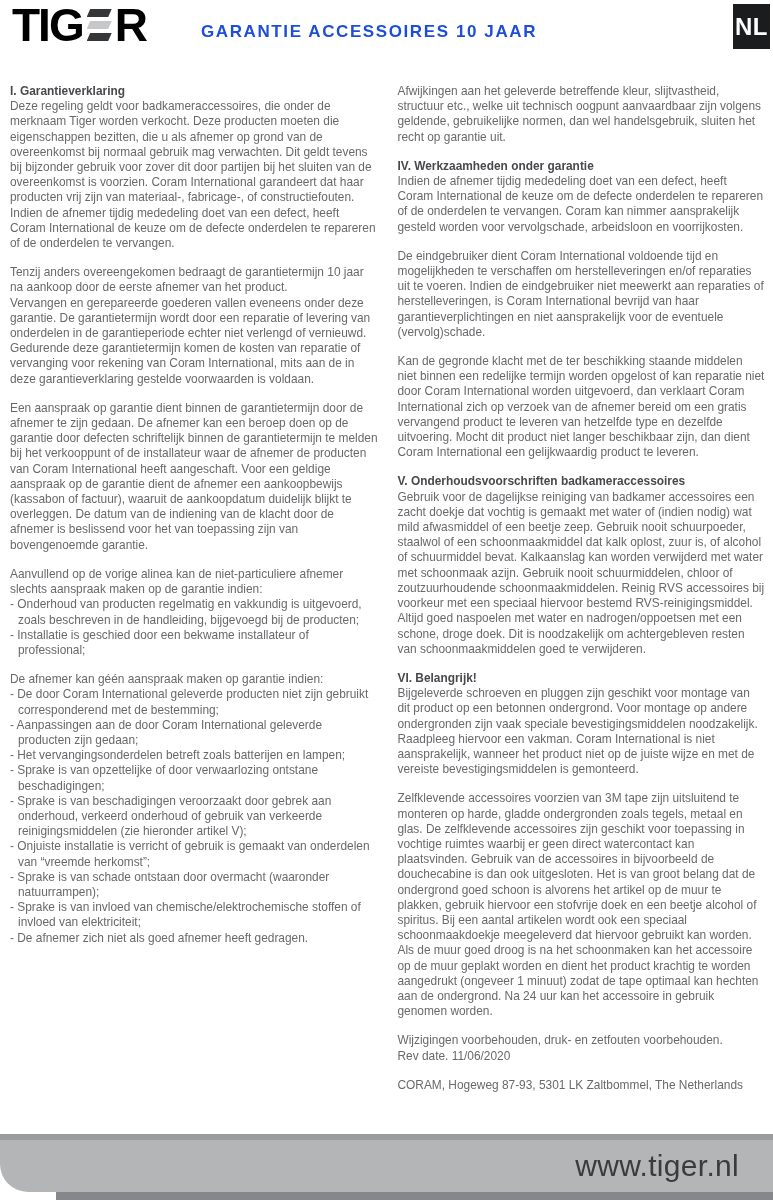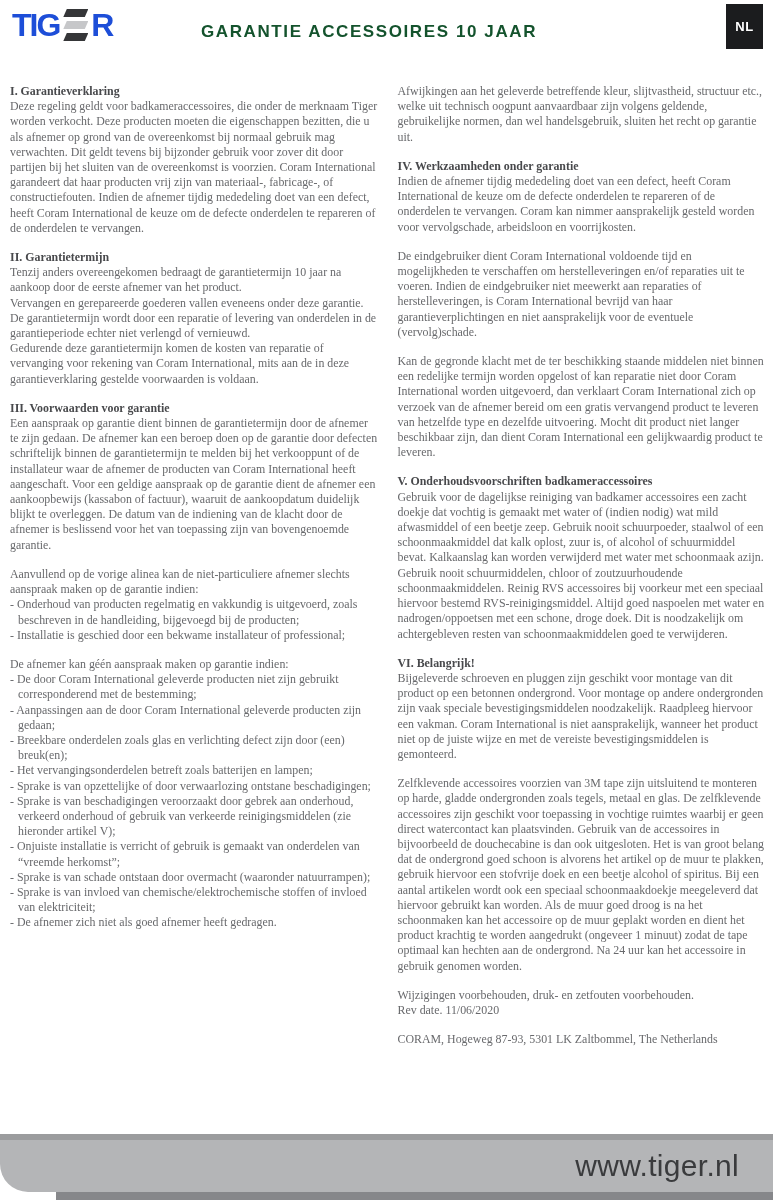--- a/index.html
+++ b/index.html
@@ -12,51 +12,51 @@
     color: #68696c;
     position: relative;
     overflow: hidden;
   }
 
   
   .header { position: relative; height: 78px; }
   .logo {
     position: absolute; left: 12px; top: 4px;
     display: flex; align-items: flex-start;
-    font-weight: bold; font-size: 32px; line-height: 42px;
-    letter-spacing: -2px; color: #1d4ed8;
+    font-weight: bold; font-size: 46px; line-height: 42px;
+    letter-spacing: -2px; color: #000000;
   }
   .logo-e {
     display: inline-flex; flex-direction: column; justify-content: space-between;
     width: 25px; height: 32px; margin: 5px 3px 0 4px;
   }
   .logo-e .bar {
     height: 8px; background: #353638;
     clip-path: polygon(14% 0, 100% 0, 86% 100%, 0% 100%);
   }
   .logo-e .bar.mid { background: #c6c7c9; }
   .doc-title {
     position: absolute; left: 201px; top: 22px;
     font-size: 17px; font-weight: bold; letter-spacing: 1.6px;
-    color: #14532d; white-space: nowrap; text-align: right;
+    color: #1d4ed8; white-space: nowrap; text-align: right;
   }
   .lang-badge {
-    position: absolute; right: 10px; top: 4px;
+    position: absolute; right: 3px; top: 4px;
     width: 37px; height: 45px; background: #1b1c1e;
-    color: #ffffff; font-weight: bold; font-size: 13px;
+    color: #ffffff; font-weight: bold; font-size: 24px;
     display: flex; align-items: center; justify-content: center;
     letter-spacing: 0.5px;
   }
 
   
   .columns {
     display: flex; gap: 20px;
     padding: 6px 8px 0 10px;
   }
-  .col { width: 368px; font-size: 11.9px; line-height: 15.2px; font-family: Liberation Serif, serif; }
+  .col { width: 368px; font-size: 11.9px; line-height: 15.2px; }
   .col h3 {
     font-size: 11.9px; line-height: 15.2px;
     margin: 0; font-weight: bold; color: #48494c;
   }
   .col p { margin: 0 0 14px 0; white-space: pre-line; }
   .col p.intro { margin-bottom: 0; }
   .list { margin: 0 0 14px 0; }
   .list-item { padding-left: 8px; text-indent: -8px; }
 
   
@@ -90,39 +90,36 @@
   <div class="doc-title">GARANTIE ACCESSOIRES 10 JAAR</div>
   <div class="lang-badge">NL</div>
 </div>
 
 <div class="columns">
 
   <div class="col">
     <h3>I. Garantieverklaring</h3>
     <p>Deze regeling geldt voor badkameraccessoires, die onder de merknaam Tiger worden verkocht. Deze producten moeten die eigenschappen bezitten, die u als afnemer op grond van de overeenkomst bij normaal gebruik mag verwachten. Dit geldt tevens bij bijzonder gebruik voor zover dit door partijen bij het sluiten van de overeenkomst is voorzien. Coram International garandeert dat haar producten vrij zijn van materiaal-, fabricage-, of constructiefouten. Indien de afnemer tijdig mededeling doet van een defect, heeft Coram International de keuze om de defecte onderdelen te repareren of de onderdelen te vervangen.</p>
 
-    <h3>II. Garantietermijn</h3>
     <p>Tenzij anders overeengekomen bedraagt de garantietermijn 10 jaar na aankoop door de eerste afnemer van het product.
 Vervangen en gerepareerde goederen vallen eveneens onder deze garantie. De garantietermijn wordt door een reparatie of levering van onderdelen in de garantieperiode echter niet verlengd of vernieuwd.
 Gedurende deze garantietermijn komen de kosten van reparatie of vervanging voor rekening van Coram International, mits aan de in deze garantieverklaring gestelde voorwaarden is voldaan.</p>
 
-    <h3>III. Voorwaarden voor garantie</h3>
     <p>Een aanspraak op garantie dient binnen de garantietermijn door de afnemer te zijn gedaan. De afnemer kan een beroep doen op de garantie door defecten schriftelijk binnen de garantietermijn te melden bij het verkooppunt of de installateur waar de afnemer de producten van Coram International heeft aangeschaft. Voor een geldige aanspraak op de garantie dient de afnemer een aankoopbewijs (kassabon of factuur), waaruit de aankoopdatum duidelijk blijkt te overleggen. De datum van de indiening van de klacht door de afnemer is beslissend voor het van toepassing zijn van bovengenoemde garantie.</p>
 
     <p class="intro">Aanvullend op de vorige alinea kan de niet-particuliere afnemer slechts aanspraak maken op de garantie indien:</p>
     <div class="list">
       <div class="list-item">- Onderhoud van producten regelmatig en vakkundig is uitgevoerd, zoals beschreven in de handleiding, bijgevoegd bij de producten;</div>
       <div class="list-item">- Installatie is geschied door een bekwame installateur of professional;</div>
     </div>
 
     <p class="intro">De afnemer kan géén aanspraak maken op garantie indien:</p>
     <div class="list">
       <div class="list-item">- De door Coram International geleverde producten niet zijn gebruikt corresponderend met de bestemming;</div>
       <div class="list-item">- Aanpassingen aan de door Coram International geleverde producten zijn gedaan;</div>
-      <div class="list-item">- Breekbare onderdelen zoals glas en verlichting defect zijn door (een) breuk(en);</div>
       <div class="list-item">- Het vervangingsonderdelen betreft zoals batterijen en lampen;</div>
       <div class="list-item">- Sprake is van opzettelijke of door verwaarlozing ontstane beschadigingen;</div>
       <div class="list-item">- Sprake is van beschadigingen veroorzaakt door gebrek aan onderhoud, verkeerd onderhoud of gebruik van verkeerde reinigingsmiddelen (zie hieronder artikel V);</div>
       <div class="list-item">- Onjuiste installatie is verricht of gebruik is gemaakt van onderdelen van “vreemde herkomst”;</div>
       <div class="list-item">- Sprake is van schade ontstaan door overmacht (waaronder natuurrampen);</div>
       <div class="list-item">- Sprake is van invloed van chemische/elektrochemische stoffen of invloed van elektriciteit;</div>
       <div class="list-item">- De afnemer zich niet als goed afnemer heeft gedragen.</div>
     </div>
   </div>
 

